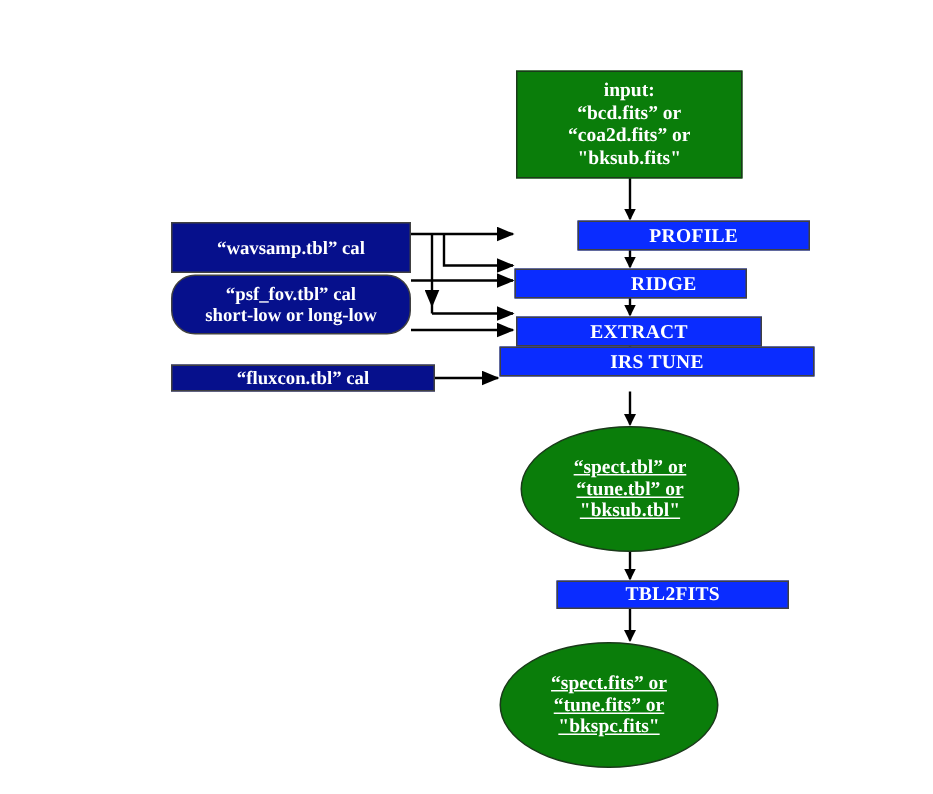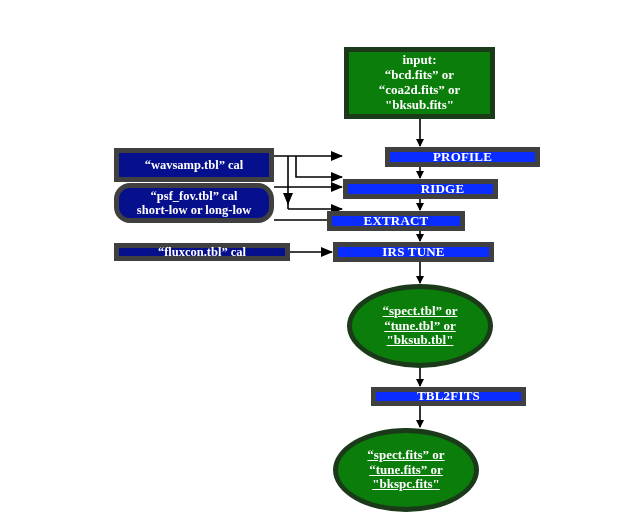--- a/index.html
+++ b/index.html
@@ -1,21 +1,21 @@
 <!DOCTYPE html>
 <html><head>
 <meta charset="utf-8">
 <style>
   html, body { margin: 0; padding: 0; background: #ffffff; }
   body { width: 622px; height: 529px; position: relative; overflow: hidden;
          font-family: "Liberation Serif", serif; }
   svg { position: absolute; left: 0; top: 0; }
   .node { position: absolute; display: flex; align-items: center; justify-content: center;
           text-align: center; color: #ffffff; font-weight: bold; box-sizing: border-box;
-          border: 5px solid #404040; line-height: 1.15; }
+          border: 1px solid #404040; line-height: 1.15; }
   .blue { background: #0a2cff; font-size: 13px; letter-spacing: 0.2px; }
   .dark { background: #06108c; font-size: 12.5px; }
   .green { background: #0a7d0a; font-size: 13px; border-color: #1a3a1a; }
   .ellipse { border-radius: 50%; text-decoration: underline; }
   .lines { white-space: pre-line; }
 </style>
 </head>
 <body>
 
 <svg width="622" height="529">
@@ -52,23 +52,23 @@
 
 <div class="node green lines" style="left:344px; top:47px; width:151px; height:72px;">input:
 “bcd.fits” or
 “coa2d.fits” or
 "bksub.fits"</div>
 
 <div class="node blue" style="left:343px; top:147px; width:155px; height:20px;margin-left:42px;">PROFILE</div>
 
 <div class="node blue" style="left:343px; top:179px; width:155px; height:20px;padding-left:44px;">RIDGE</div>
 
-<div class="node blue" style="left:327px; top:211px; width:138px; height:20px;">EXTRACT</div>
+<div class="node blue" style="left:344px; top:211px; width:164px; height:20px;">EXTRACT</div>
 
-<div class="node blue" style="left:333px; top:242px; width:161px; height:20px;">IRS TUNE</div>
+<div class="node blue" style="left:333px; top:231px; width:210px; height:20px;">IRS TUNE</div>
 
 <div class="node green ellipse lines" style="left:347px; top:284px; width:146px; height:84px;">“spect.tbl” or
 “tune.tbl” or
 "bksub.tbl"</div>
 
 <div class="node blue" style="left:343px; top:387px; width:155px; height:19px;margin-left:28px;">TBL2FITS</div>
 
 <div class="node green ellipse lines" style="left:333px; top:428px; width:146px; height:84px;">“spect.fits” or
 “tune.fits” or
 "bkspc.fits"</div>

